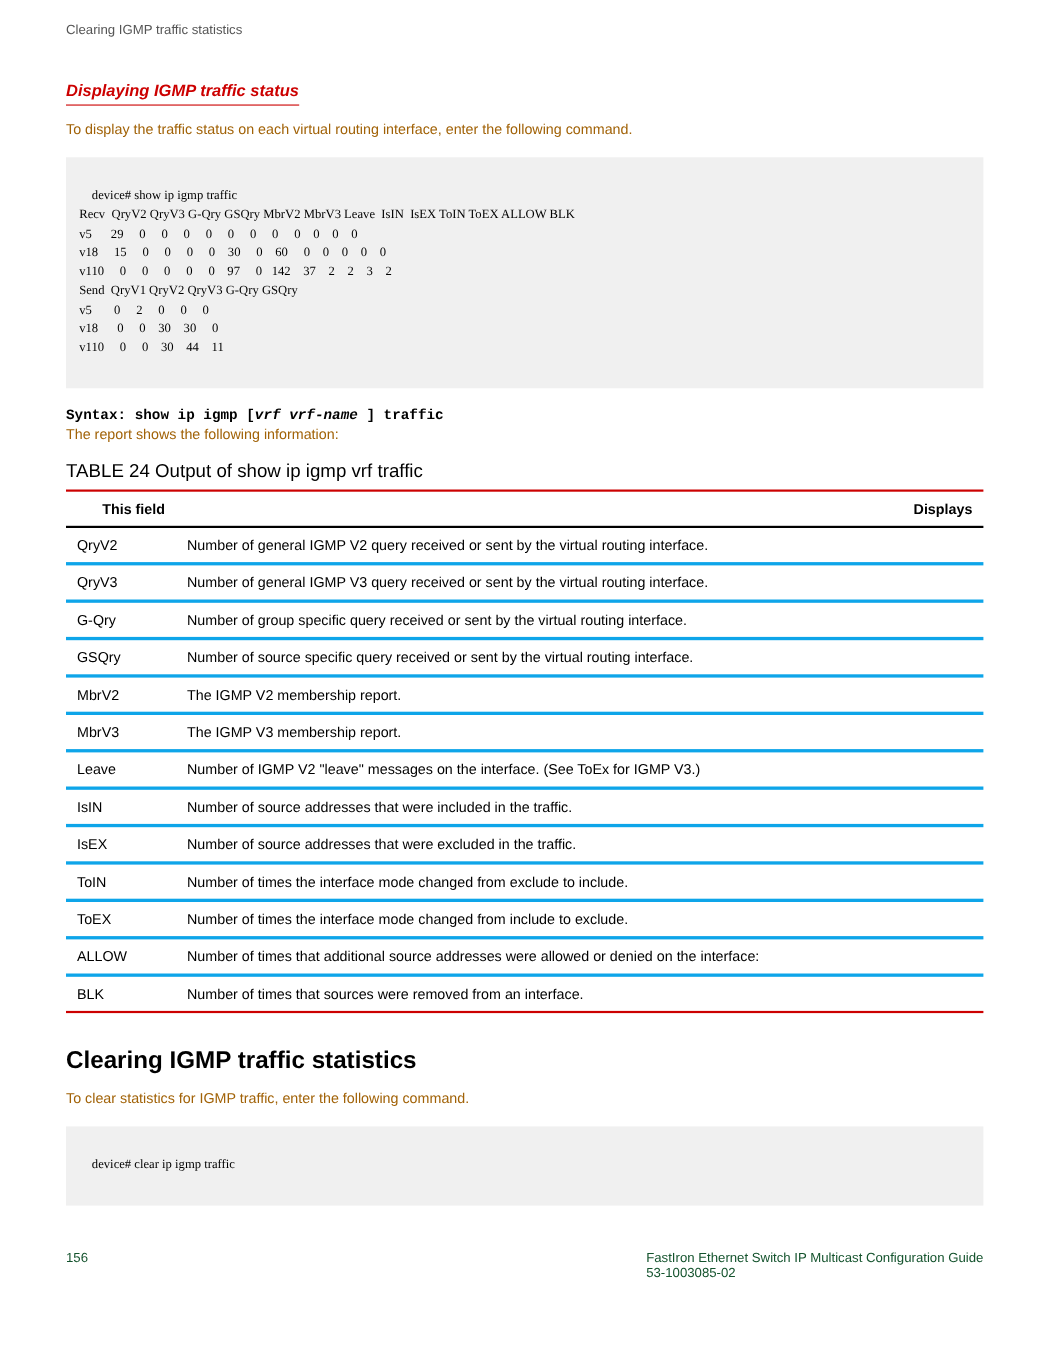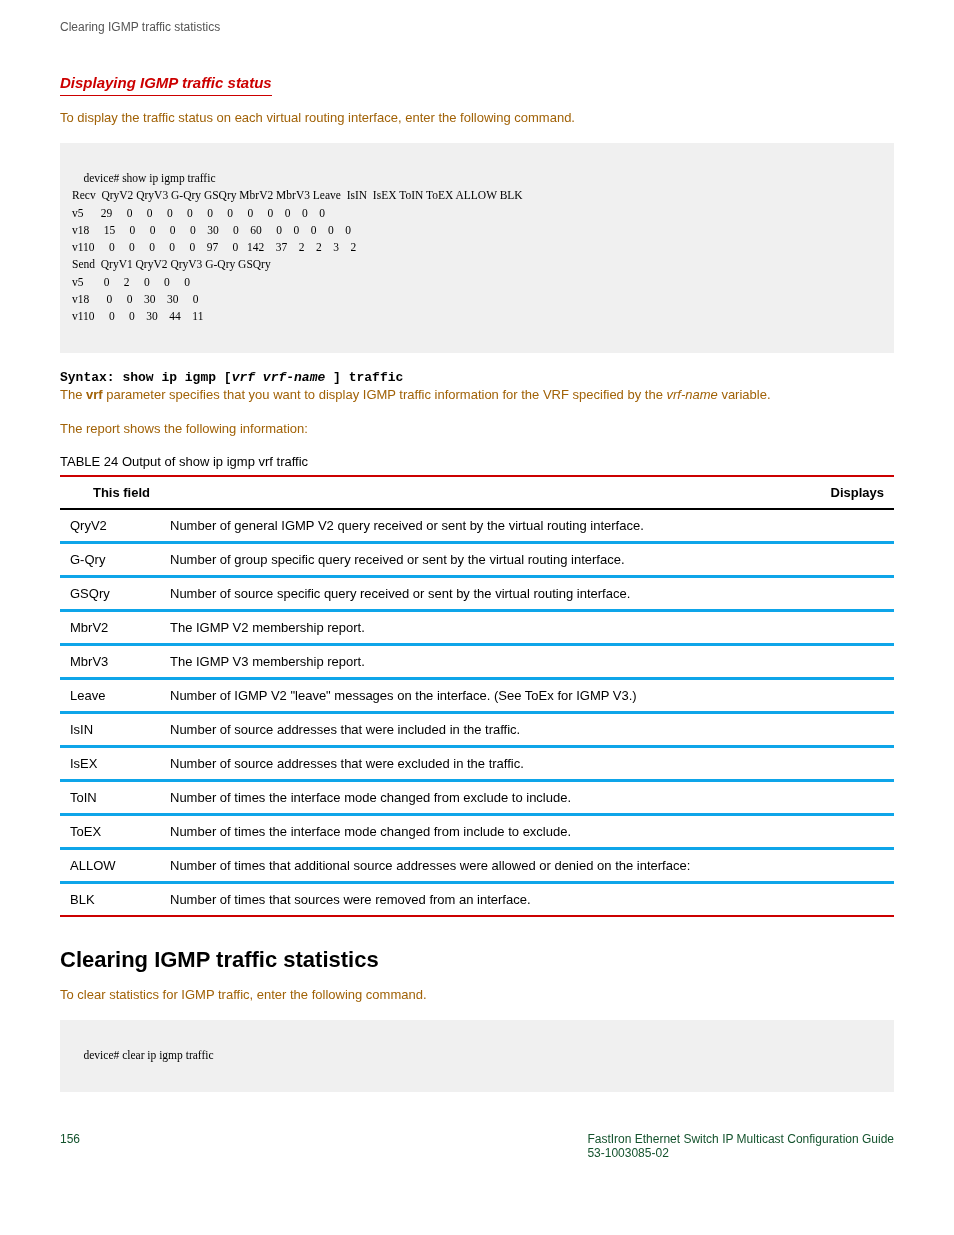--- a/index.html
+++ b/index.html
@@ -74,21 +74,21 @@
     .vrf-bold {
       font-weight: bold;
     }
 
     .vrf-italic {
       font-style: italic;
     }
 
     
     .table-caption {
-      font-size: 13px;
+      font-size: 17px;
       font-weight: bold;
       margin-bottom: 6px;
     }
 
     .table-caption span {
       font-weight: normal;
     }
 
     .data-table {
       width: 100%;
@@ -166,23 +166,20 @@
 Send  QryV1 QryV2 QryV3 G-Qry GSQry
 v5       0     2     0     0     0
 v18      0     0    30    30     0
 v110     0     0    30    44    11</span>
   </div>
 
   <p class="syntax-line">
     <strong>Syntax: show ip igmp [<em>vrf</em> <em>vrf-name</em> ] traffic</strong>
   </p>
 
-  <p class="body-text">
-    The <strong class="vrf-bold">vrf</strong> parameter specifies that you want to display IGMP traffic information for the VRF specified by the <em class="vrf-italic">vrf-name</em> variable.
-  </p>
 
   <p class="body-text">
     <span>The report shows the following information:</span>
   </p>
 
   <p class="table-caption">
     <span>TABLE 24</span><span>  Output of show ip igmp vrf traffic</span>
   </p>
 
   <table class="data-table">
@@ -191,20 +188,24 @@
         <th>This field</th>
         <th>Displays</th>
       </tr>
     </thead>
     <tbody id="table-body">
     <tr>
           <td>QryV2</td>
           <td>Number of general IGMP V2 query received or sent by the virtual routing interface.</td>
         </tr>
         <tr>
+          <td>QryV3</td>
+          <td>Number of general IGMP V3 query received or sent by the virtual routing interface.</td>
+        </tr>
+        <tr>
           <td>G-Qry</td>
           <td>Number of group specific query received or sent by the virtual routing interface.</td>
         </tr>
         <tr>
           <td>GSQry</td>
           <td>Number of source specific query received or sent by the virtual routing interface.</td>
         </tr>
         <tr>
           <td>MbrV2</td>
           <td>The IGMP V2 membership report.</td>

